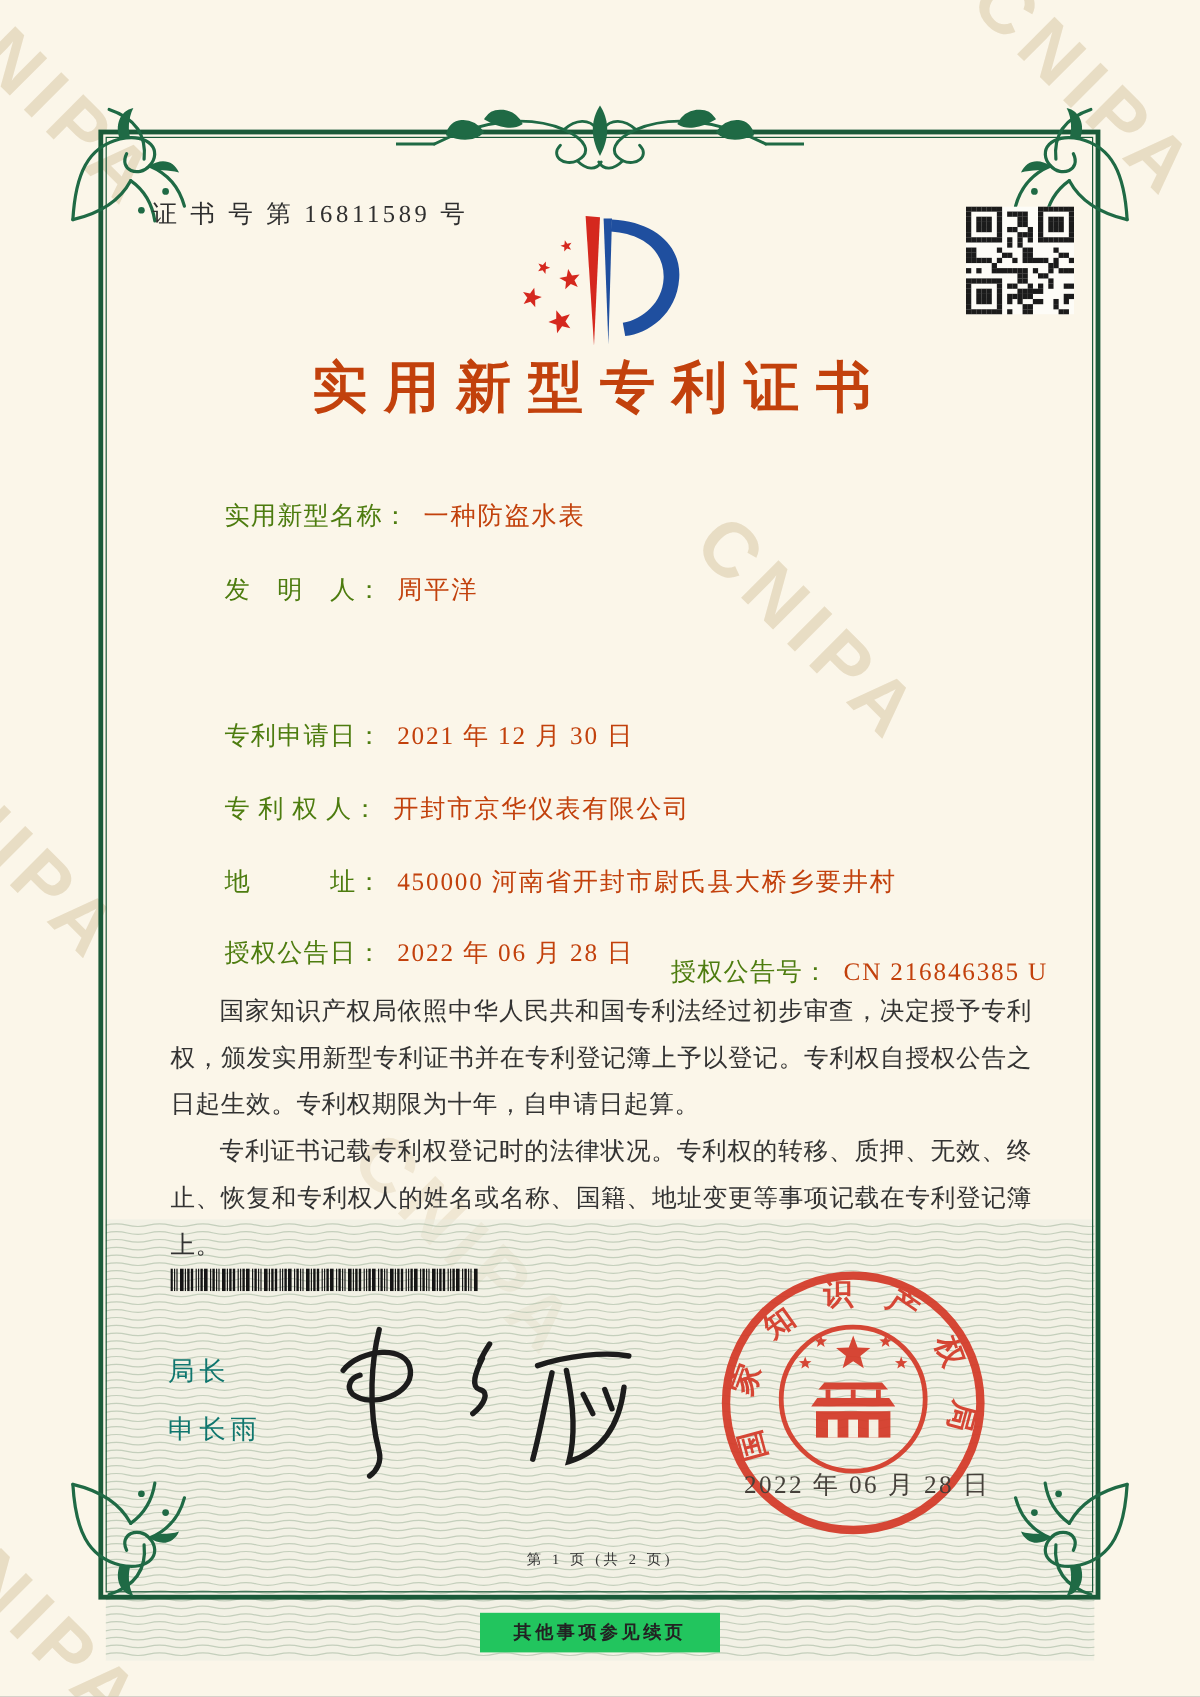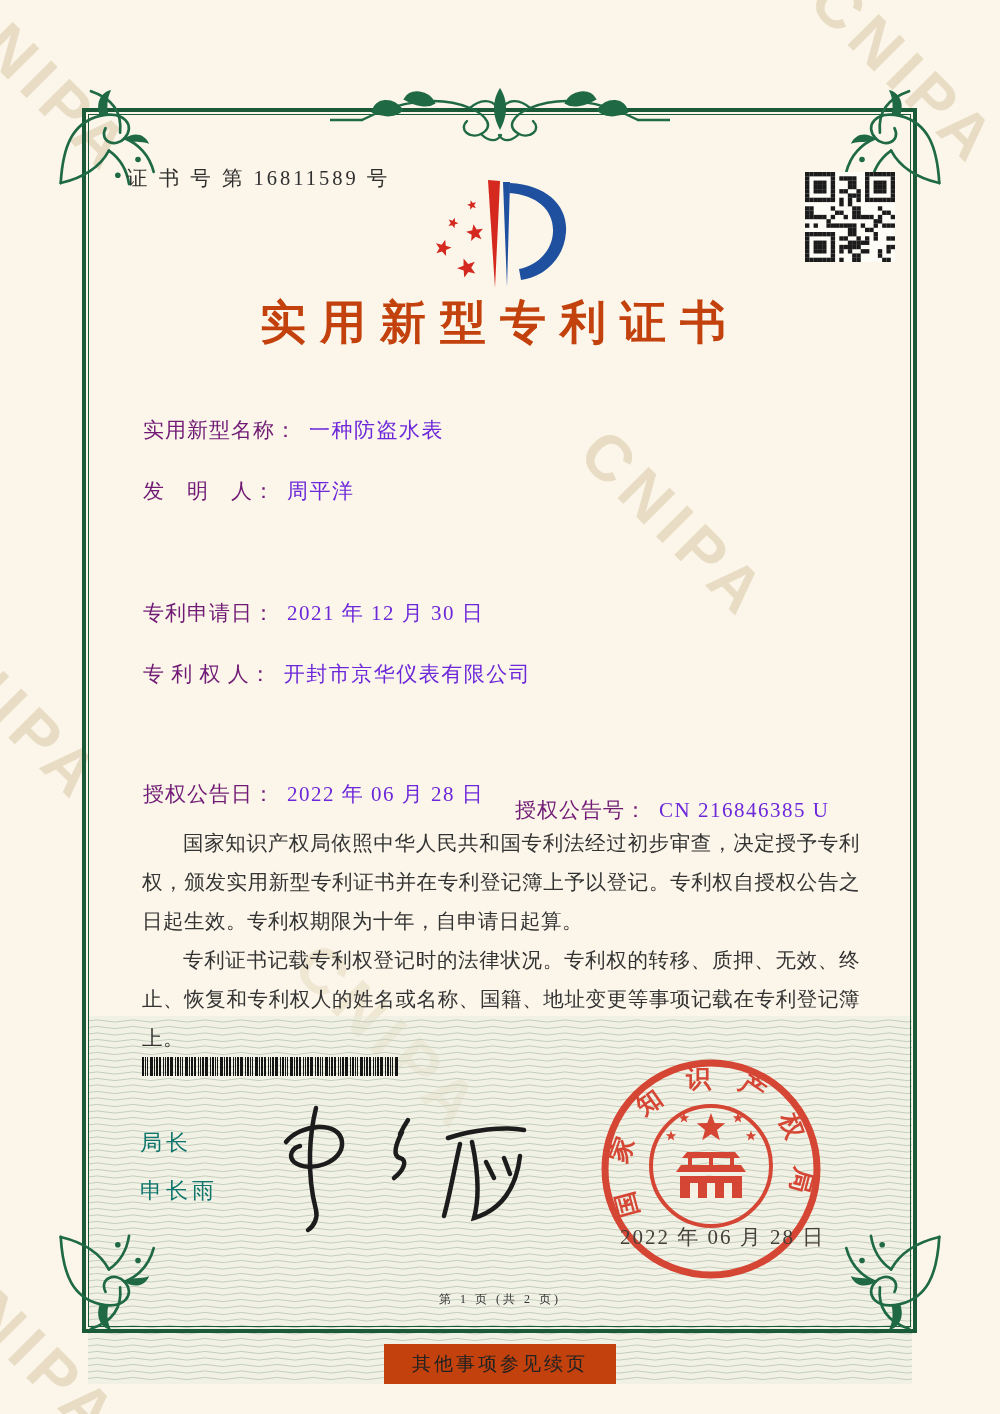--- a/index.html
+++ b/index.html
@@ -23,41 +23,42 @@
     border:4px solid var(--green,#1a5a39);box-sizing:border-box;
   }
   .frame-inner{position:absolute;inset:2px;border:1px solid var(--green,#1a5a39);}
   .corner{position:absolute;width:112px;height:112px;}
   .cert-no{position:absolute;left:127px;top:164px;font-size:20.5px;letter-spacing:3px;text-align:center;}
   .title{
     position:absolute;left:0;right:0;top:292px;margin:0;text-align:center;
     font-size:46px;font-weight:700;letter-spacing:14px;color:#c2410c;
   }
   .frow{position:absolute;left:143px;width:716px;font-size:21px;white-space:nowrap;}
-  .flbl{display:inline-block;letter-spacing:1px;color:#701a75;}
-  .fval{margin-left:12px;letter-spacing:1.5px;color:#6d28d9;}
+  .flbl{display:inline-block;letter-spacing:1px;color:#4d7c0f;margin-left:44px;}
+  .fval{margin-left:12px;letter-spacing:1.5px;color:#c2410c;}
   .fpair2{position:absolute;left:372px;top:16px;}
   .paras{position:absolute;left:142px;top:824px;width:718px;}
   .paras p{
     margin:0;font-size:20.5px;line-height:39px;text-indent:2em;
     text-align:justify;letter-spacing:0.5px;color:#333;
   }
   .signer{position:absolute;left:140px;font-size:22px;letter-spacing:4px;color:#0f766e;
     font-family:"Liberation Sans","DejaVu Sans",sans-serif;}
   .seal-date{
     position:absolute;left:620px;top:1223px;font-size:21px;letter-spacing:2px;color:#45403a;
   }
   .page-indicator{
     position:absolute;left:0;right:0;top:1291px;text-align:center;
     font-size:12px;letter-spacing:3px;color:#333;
   }
   .note{
     position:absolute;left:50%;top:1344px;transform:translateX(-50%);
-    background:#c2410c;padding:7px 28px;font-size:19px;letter-spacing:3px;color:#222;
+    background:#22c55e;padding:7px 28px;font-size:15px;letter-spacing:3px;color:#222;
     white-space:nowrap;
+    font-weight:bold;
   }
   svg{display:block;}
 </style>
 </head>
 <body>
 
 <div class="page">
 
   <div class="wm" style="left:-18px;top:-30px">CNIPA</div>
   <div class="wm" style="left:848px;top:-38px">CNIPA</div>
@@ -404,20 +405,23 @@
   </div>
   <div class="frow" style="top:477px">
     <span class="flbl">发　明　人：</span><span class="fval">周平洋</span>
   </div>
   <div class="frow" style="top:599px">
     <span class="flbl">专利申请日：</span><span class="fval">2021 年 12 月 30 日</span>
   </div>
   <div class="frow" style="top:660px">
     <span class="flbl">专 利 权 人：</span><span class="fval">开封市京华仪表有限公司</span>
   </div>
+  <div class="frow" style="top:721px">
+    <span class="flbl">地　　　址：</span><span class="fval">450000  河南省开封市尉氏县大桥乡要井村</span>
+  </div>
   <div class="frow" style="top:780px">
     <span class="flbl">授权公告日：</span><span class="fval">2022 年 06 月 28 日</span>
     <span class="fpair2">
       <span class="flbl">授权公告号：</span><span class="fval">CN 216846385 U</span>
     </span>
   </div>
 
   <div class="paras">
     <p>国家知识产权局依照中华人民共和国专利法经过初步审查，决定授予专利权，颁发实用新型专利证书并在专利登记簿上予以登记。专利权自授权公告之日起生效。专利权期限为十年，自申请日起算。</p>
     <p>专利证书记载专利权登记时的法律状况。专利权的转移、质押、无效、终止、恢复和专利权人的姓名或名称、国籍、地址变更等事项记载在专利登记簿上。</p>

